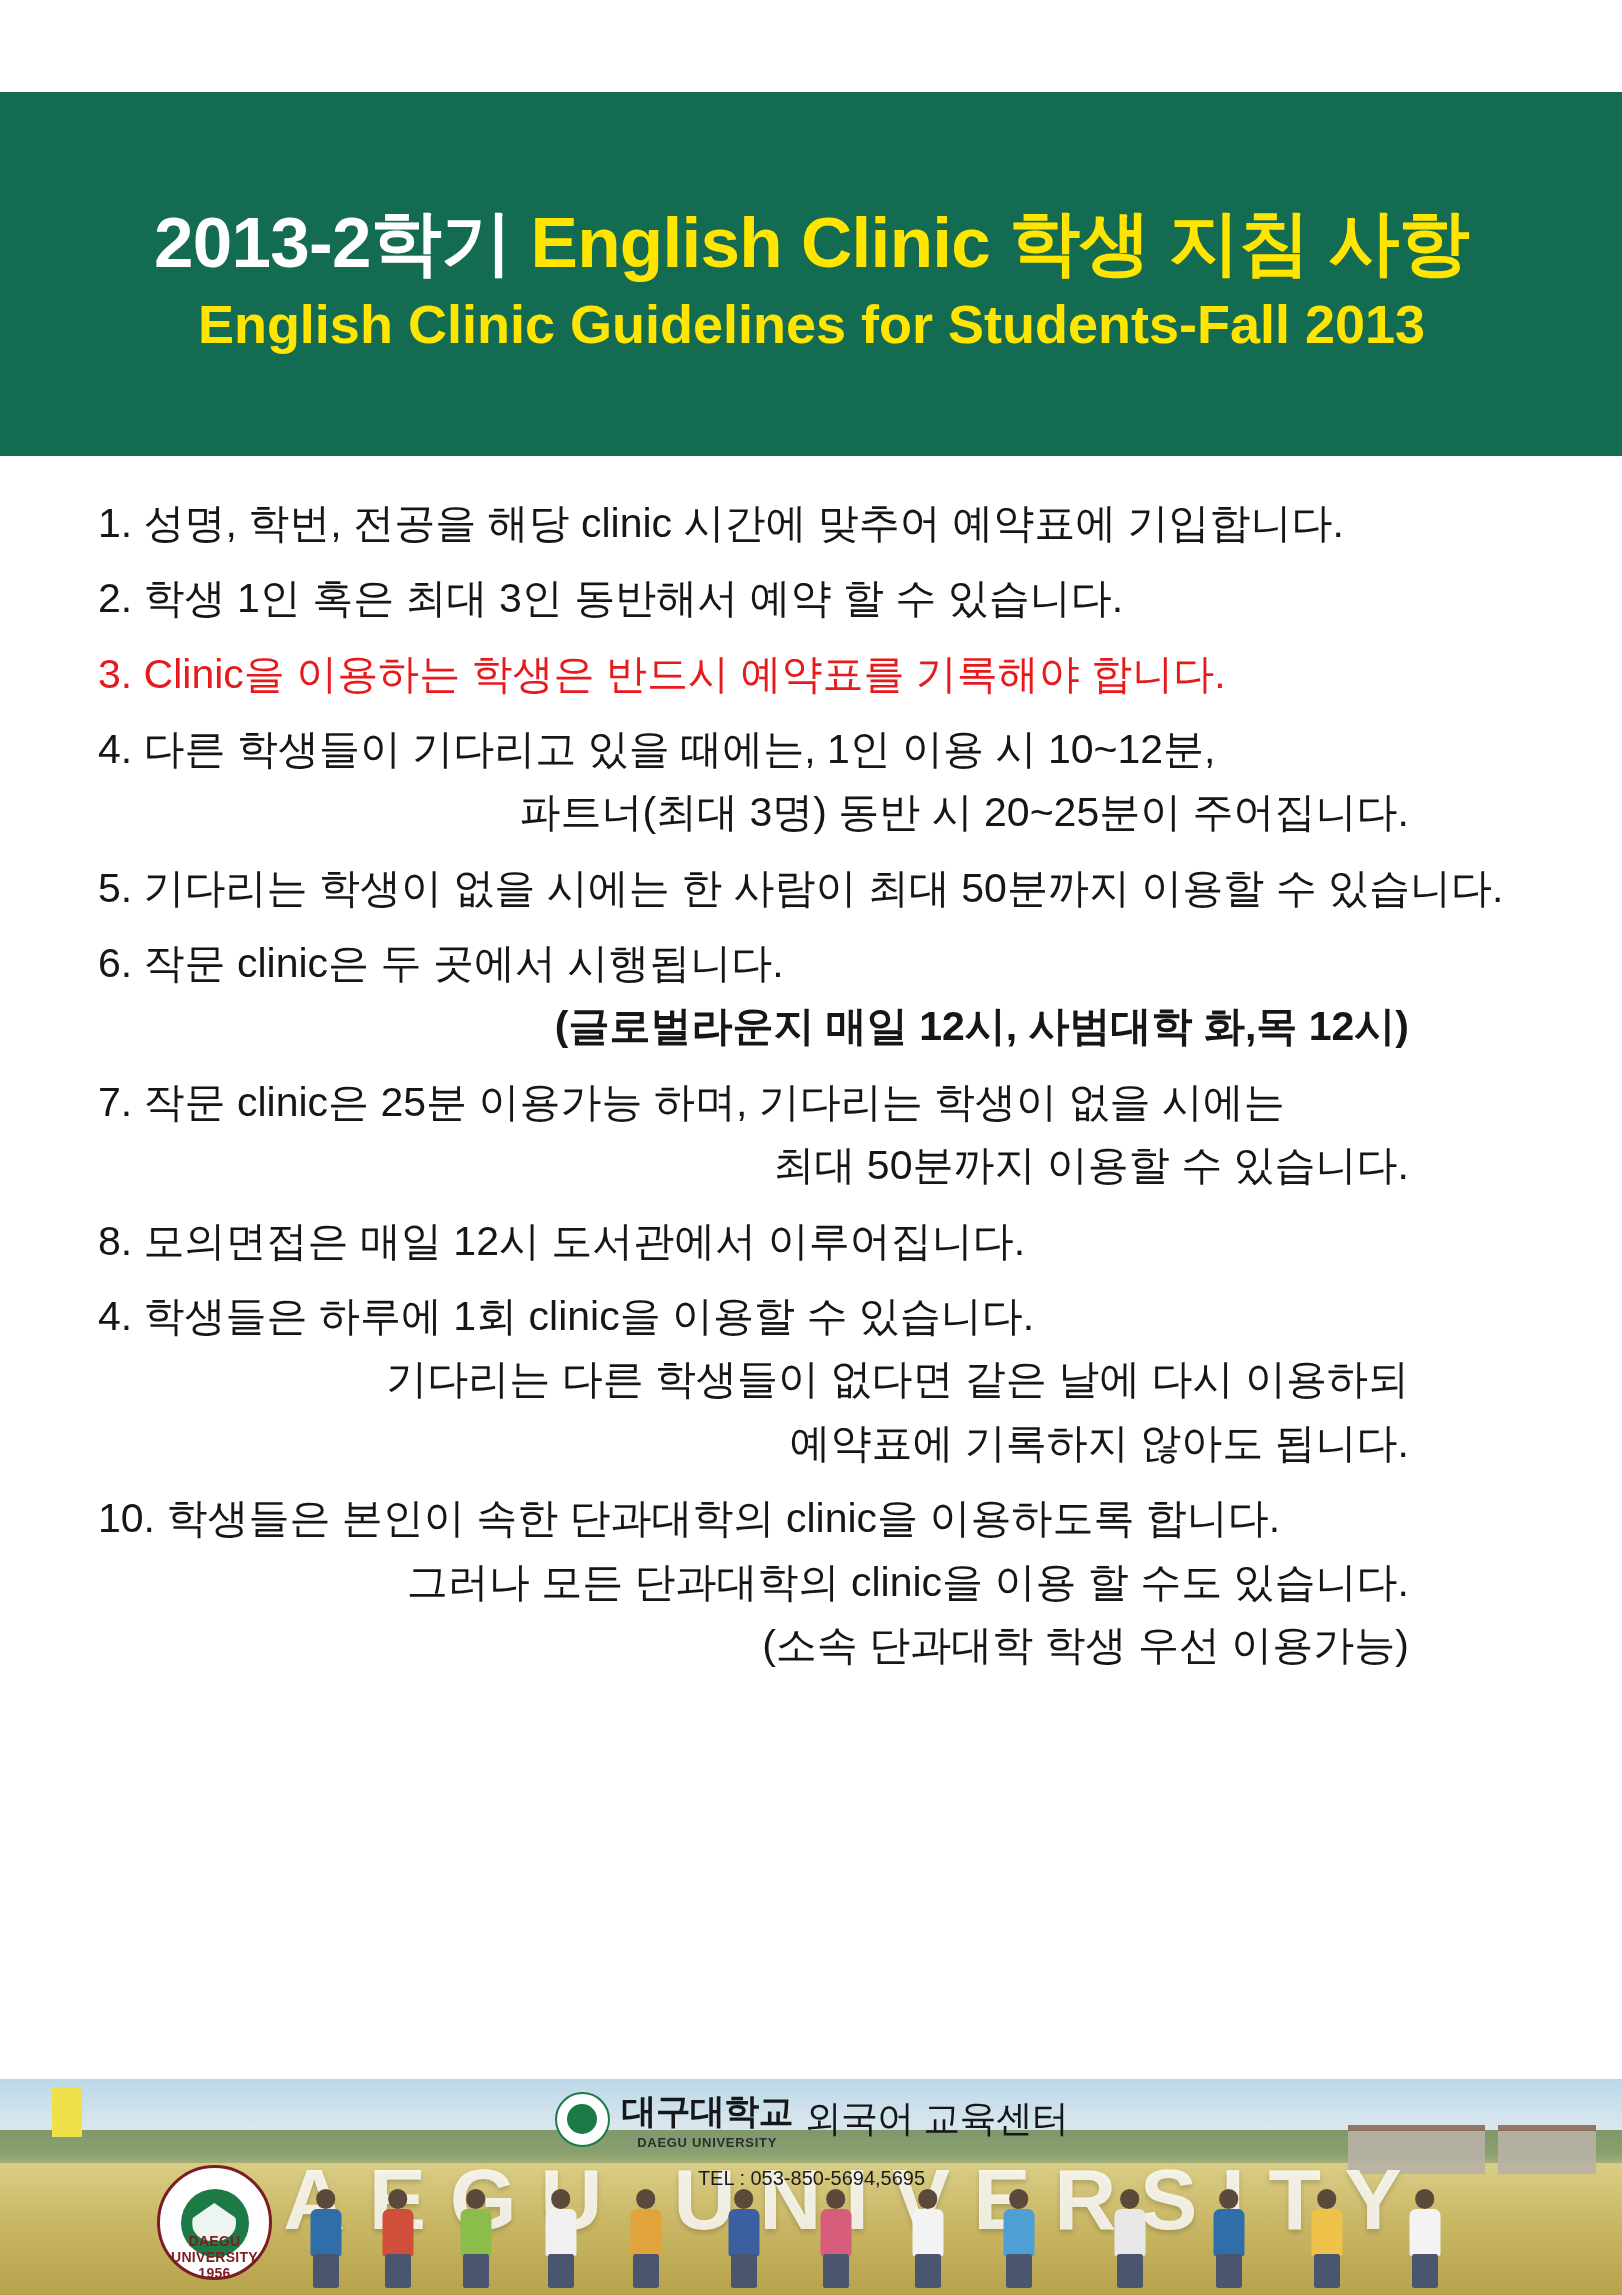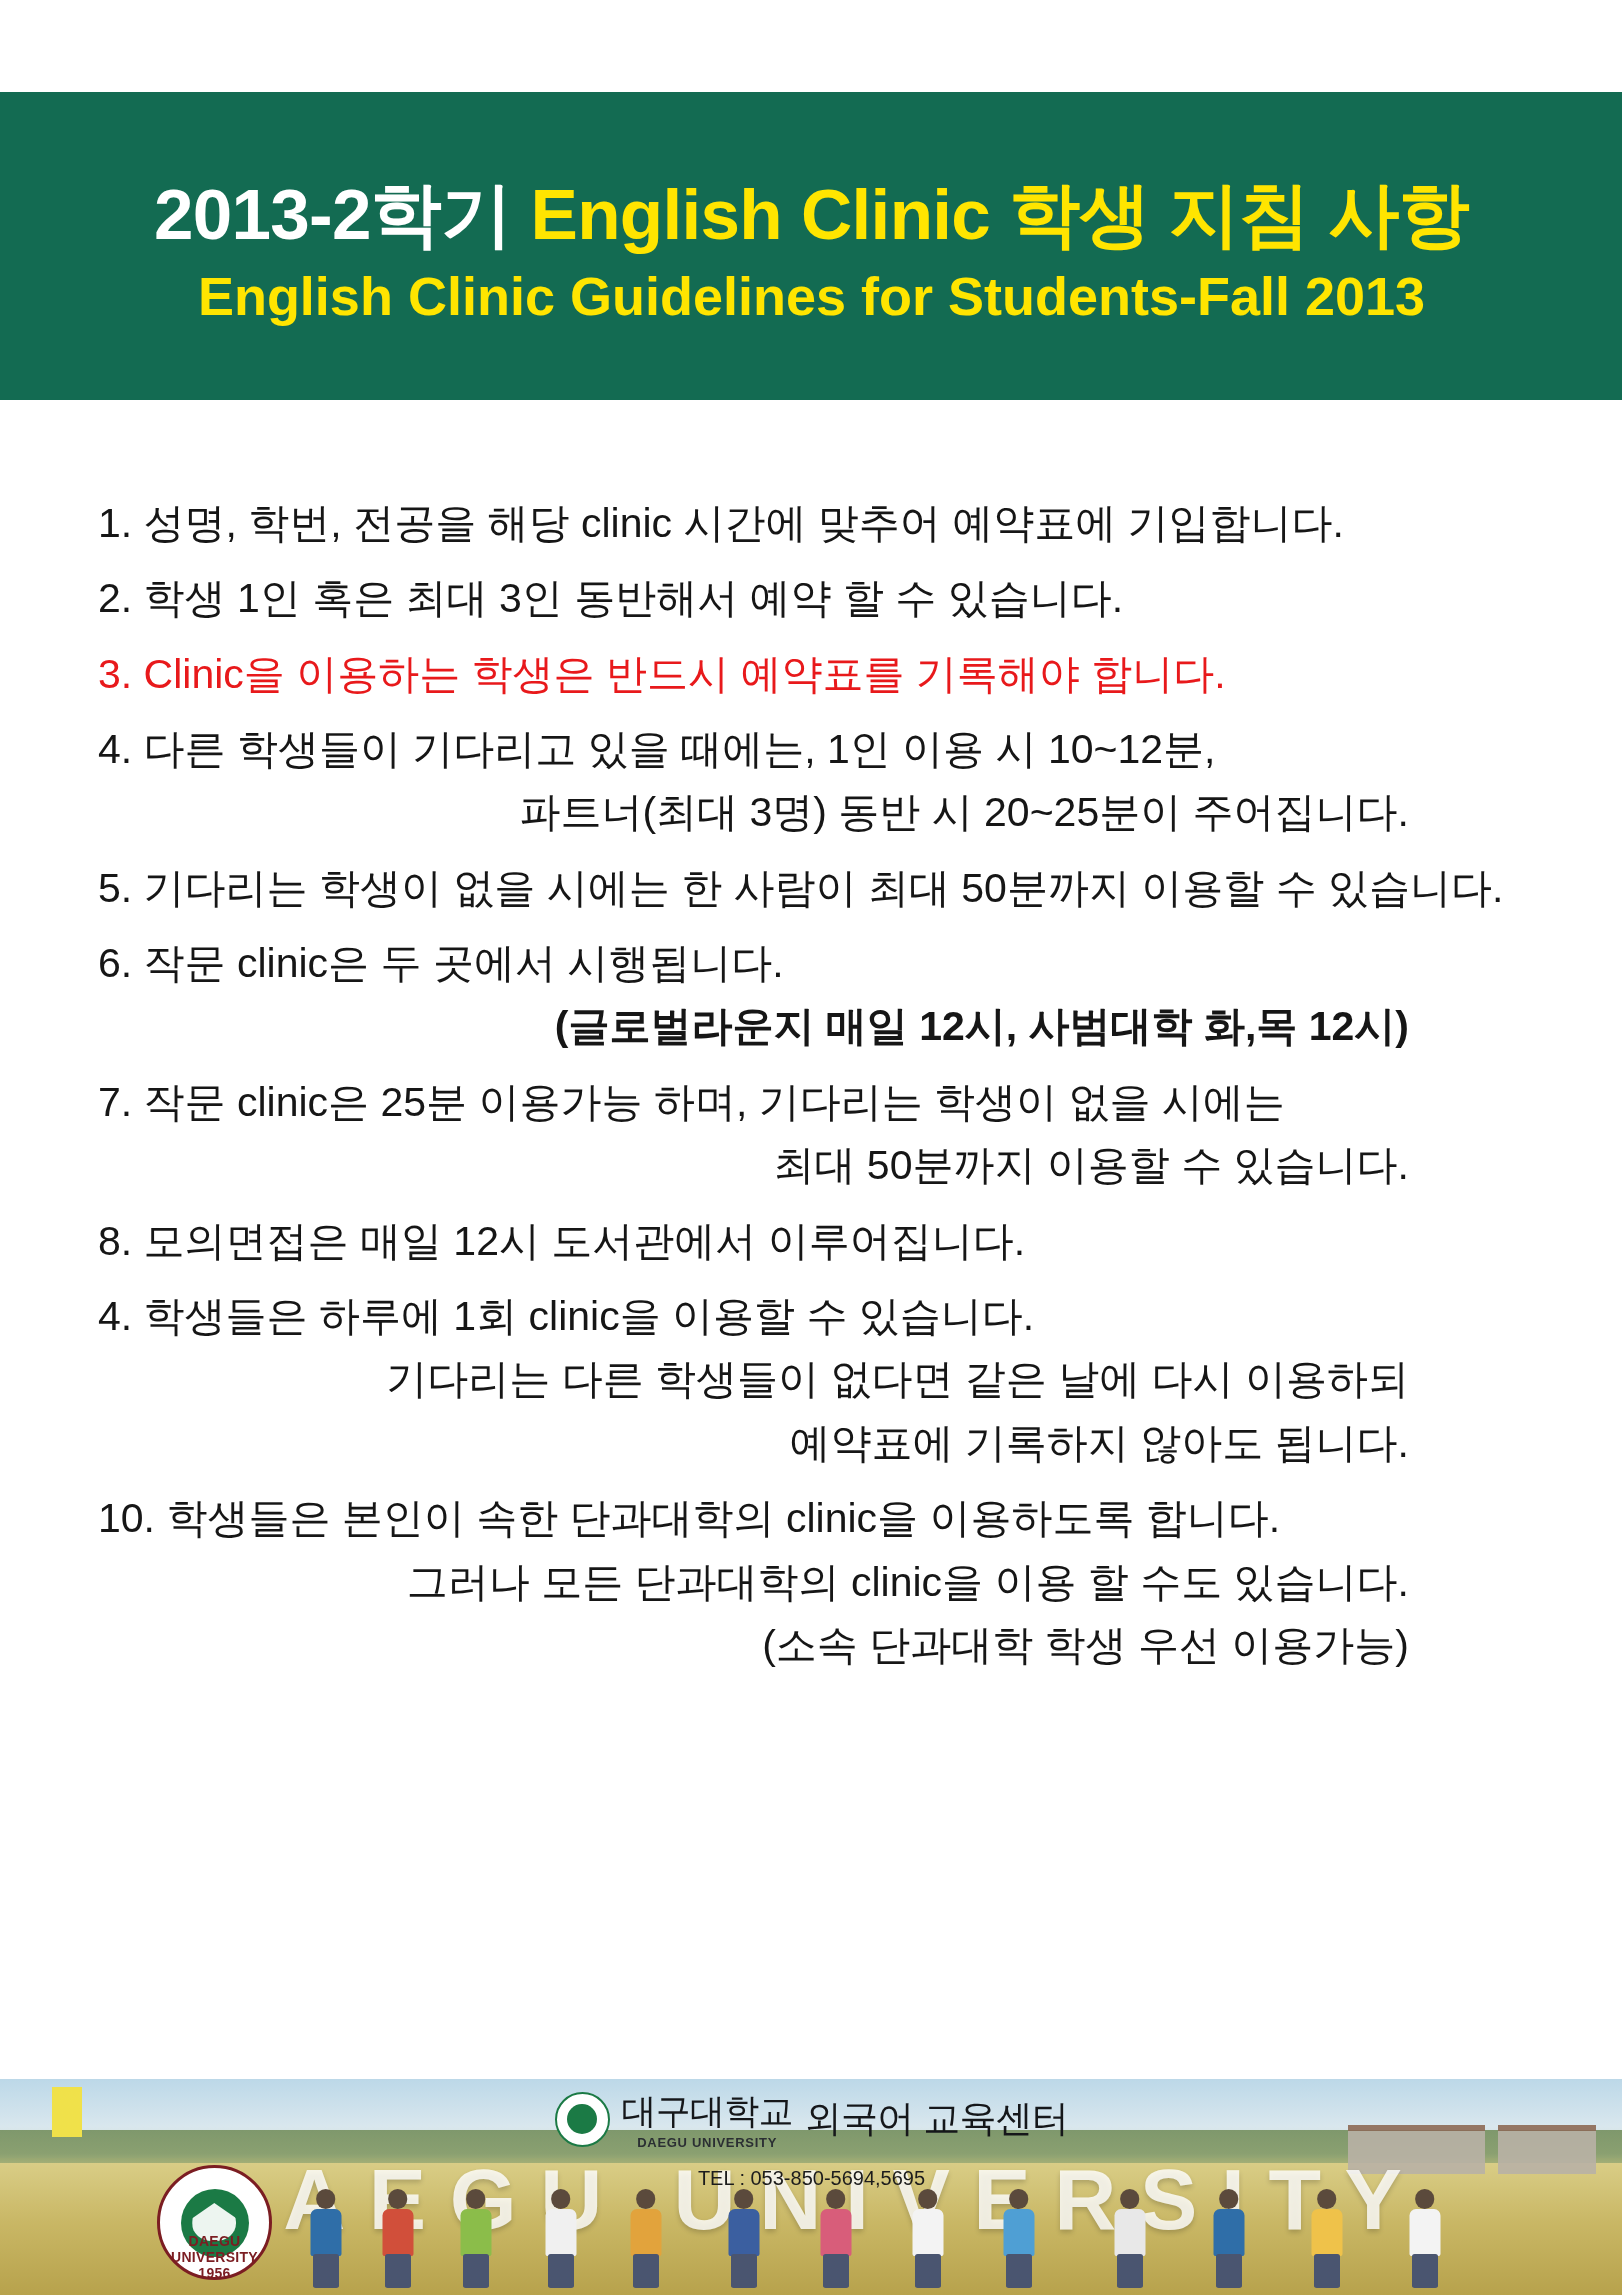--- a/index.html
+++ b/index.html
@@ -14,21 +14,21 @@
     position: relative;
     overflow: hidden;
   }
 
   
   .header-banner {
     position: absolute;
     left: 0;
     top: 92px;
     width: 1623px;
-    height: 308px;
+    height: 364px;
     background: #136b52;
     display: flex;
     flex-direction: column;
     align-items: center;
     justify-content: center;
     box-sizing: border-box;
     padding-top: 11.8px;
   }
   .header-title {
     color: #ffffff;
@@ -237,21 +237,21 @@
     justify-content: center;
   }
   .emblem span {
     display: block;
     width: 30px; height: 30px;
     border-radius: 50%;
     background: #1b7a45;
   }
   .univ-kr {
     font-size: 35px;
-    font-weight: normal;
+    font-weight: bold;
     color: #15171a;
     letter-spacing: -0.7px;
   }
   .univ-en {
     display: block;
     font-size: 13px;
     font-weight: bold;
     color: #2b2f33;
     letter-spacing: 0.7px;
   }

